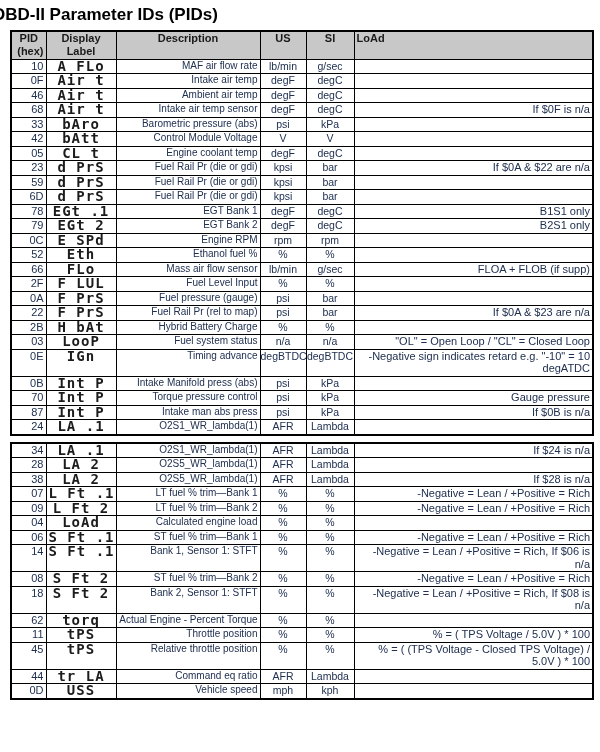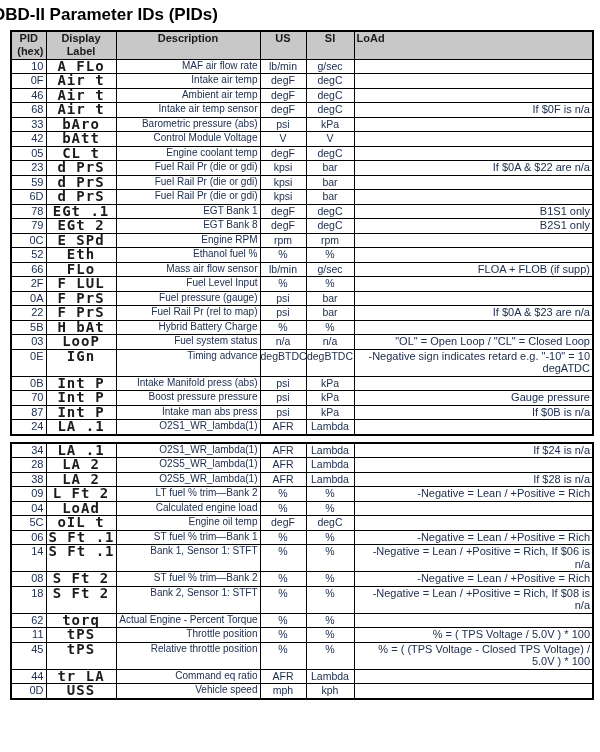--- a/index.html
+++ b/index.html
@@ -164,21 +164,21 @@
     <td class="c-pid">78</td>
     <td class="c-label">EGt .1</td>
     <td class="c-desc">EGT Bank 1</td>
     <td class="c-us">degF</td>
     <td class="c-si">degC</td>
     <td class="c-notes">B1S1 only</td>
   </tr>
         <tr>
     <td class="c-pid">79</td>
     <td class="c-label">EGt 2</td>
-    <td class="c-desc">EGT Bank 8</td>
+    <td class="c-desc">EGT Bank 2</td>
     <td class="c-us">degF</td>
     <td class="c-si">degC</td>
     <td class="c-notes">B2S1 only</td>
   </tr>
         <tr>
     <td class="c-pid">0C</td>
     <td class="c-label">E SPd</td>
     <td class="c-desc">Engine RPM</td>
     <td class="c-us">rpm</td>
     <td class="c-si">rpm</td>
@@ -218,21 +218,21 @@
   </tr>
         <tr>
     <td class="c-pid">22</td>
     <td class="c-label">F PrS</td>
     <td class="c-desc">Fuel Rail Pr (rel to map)</td>
     <td class="c-us">psi</td>
     <td class="c-si">bar</td>
     <td class="c-notes">If $0A &amp; $23 are n/a</td>
   </tr>
         <tr>
-    <td class="c-pid">5B</td>
+    <td class="c-pid">2B</td>
     <td class="c-label">H bAt</td>
     <td class="c-desc">Hybrid Battery Charge</td>
     <td class="c-us">%</td>
     <td class="c-si">%</td>
     <td class="c-notes"></td>
   </tr>
         <tr>
     <td class="c-pid">03</td>
     <td class="c-label">LooP</td>
     <td class="c-desc">Fuel system status</td>
@@ -252,21 +252,21 @@
     <td class="c-pid">0B</td>
     <td class="c-label">Int P</td>
     <td class="c-desc">Intake Manifold press (abs)</td>
     <td class="c-us">psi</td>
     <td class="c-si">kPa</td>
     <td class="c-notes"></td>
   </tr>
         <tr>
     <td class="c-pid">70</td>
     <td class="c-label">Int P</td>
-    <td class="c-desc">Boost pressure pressure</td>
+    <td class="c-desc">Torque pressure control</td>
     <td class="c-us">psi</td>
     <td class="c-si">kPa</td>
     <td class="c-notes">Gauge pressure</td>
   </tr>
         <tr>
     <td class="c-pid">87</td>
     <td class="c-label">Int P</td>
     <td class="c-desc">Intake man abs press</td>
     <td class="c-us">psi</td>
     <td class="c-si">kPa</td>
@@ -313,41 +313,41 @@
   </tr>
         <tr>
     <td class="c-pid">38</td>
     <td class="c-label">LA 2</td>
     <td class="c-desc">O2S5_WR_lambda(1)</td>
     <td class="c-us">AFR</td>
     <td class="c-si">Lambda</td>
     <td class="c-notes">If $28 is n/a</td>
   </tr>
         <tr>
+    <td class="c-pid">07</td>
+    <td class="c-label">L Ft .1</td>
+    <td class="c-desc">LT fuel % trim—Bank 1</td>
+    <td class="c-us">%</td>
+    <td class="c-si">%</td>
+    <td class="c-notes">-Negative = Lean / +Positive = Rich</td>
+  </tr>
+        <tr>
     <td class="c-pid">09</td>
     <td class="c-label">L Ft 2</td>
     <td class="c-desc">LT fuel % trim—Bank 2</td>
     <td class="c-us">%</td>
     <td class="c-si">%</td>
     <td class="c-notes">-Negative = Lean / +Positive = Rich</td>
   </tr>
         <tr>
     <td class="c-pid">04</td>
     <td class="c-label">LoAd</td>
     <td class="c-desc">Calculated engine load</td>
     <td class="c-us">%</td>
     <td class="c-si">%</td>
-    <td class="c-notes"></td>
-  </tr>
-        <tr>
-    <td class="c-pid">5C</td>
-    <td class="c-label">oIL t</td>
-    <td class="c-desc">Engine oil temp</td>
-    <td class="c-us">degF</td>
-    <td class="c-si">degC</td>
     <td class="c-notes"></td>
   </tr>
         <tr>
     <td class="c-pid">06</td>
     <td class="c-label">S Ft .1</td>
     <td class="c-desc">ST fuel % trim—Bank 1</td>
     <td class="c-us">%</td>
     <td class="c-si">%</td>
     <td class="c-notes">-Negative = Lean / +Positive = Rich</td>
   </tr>

